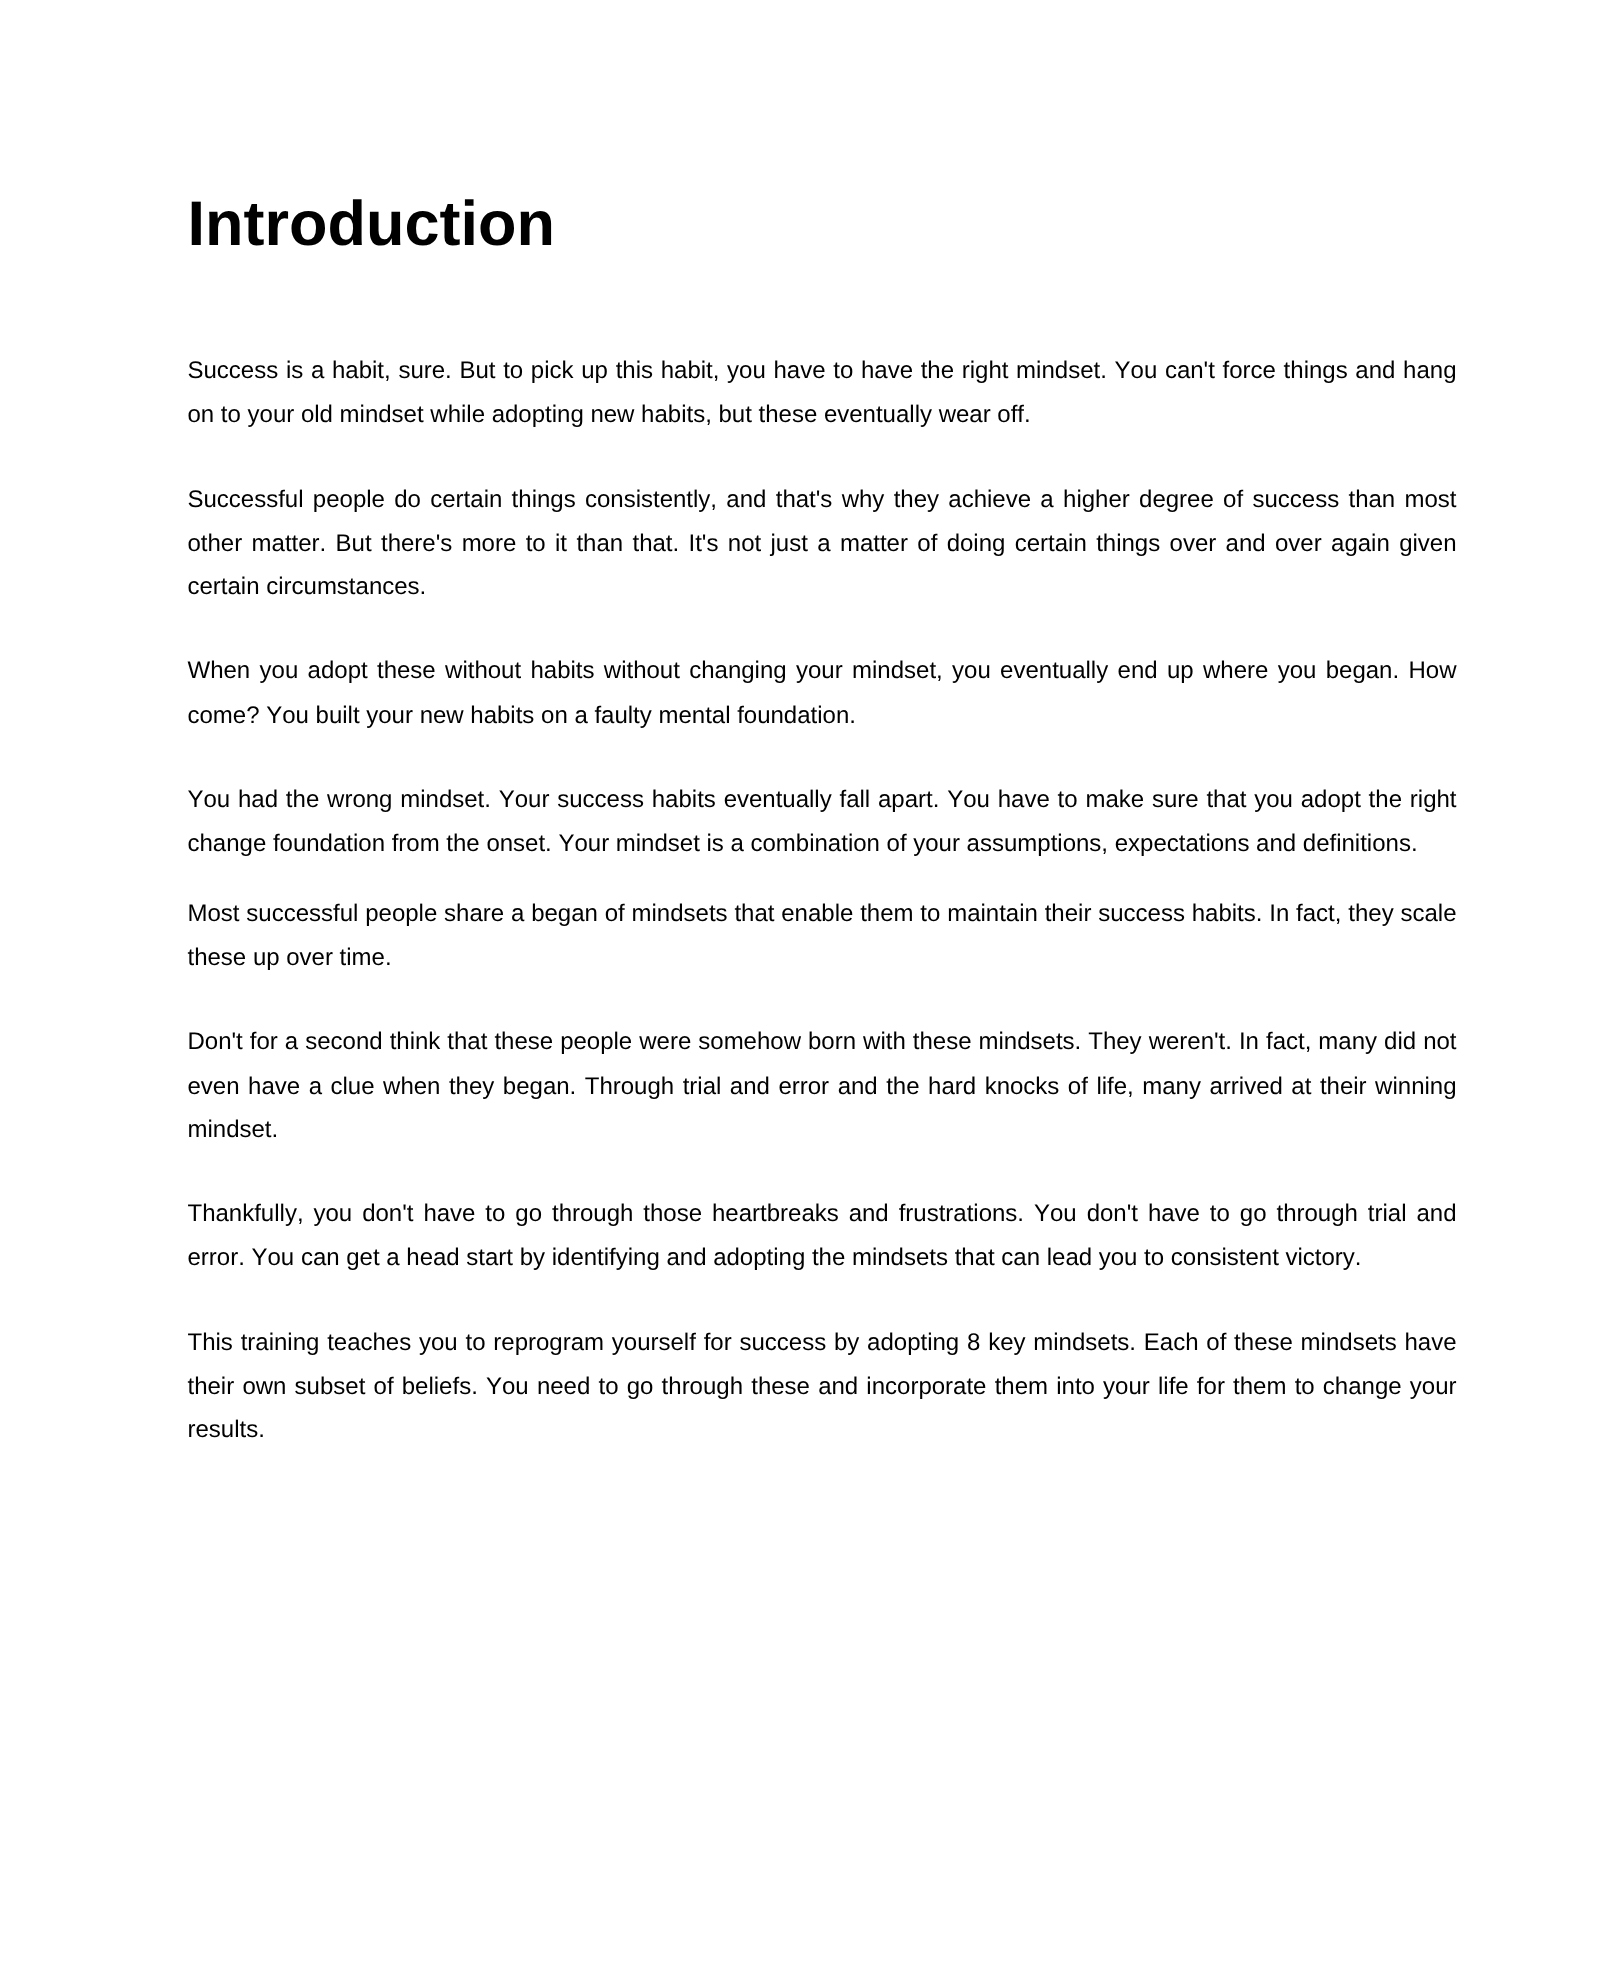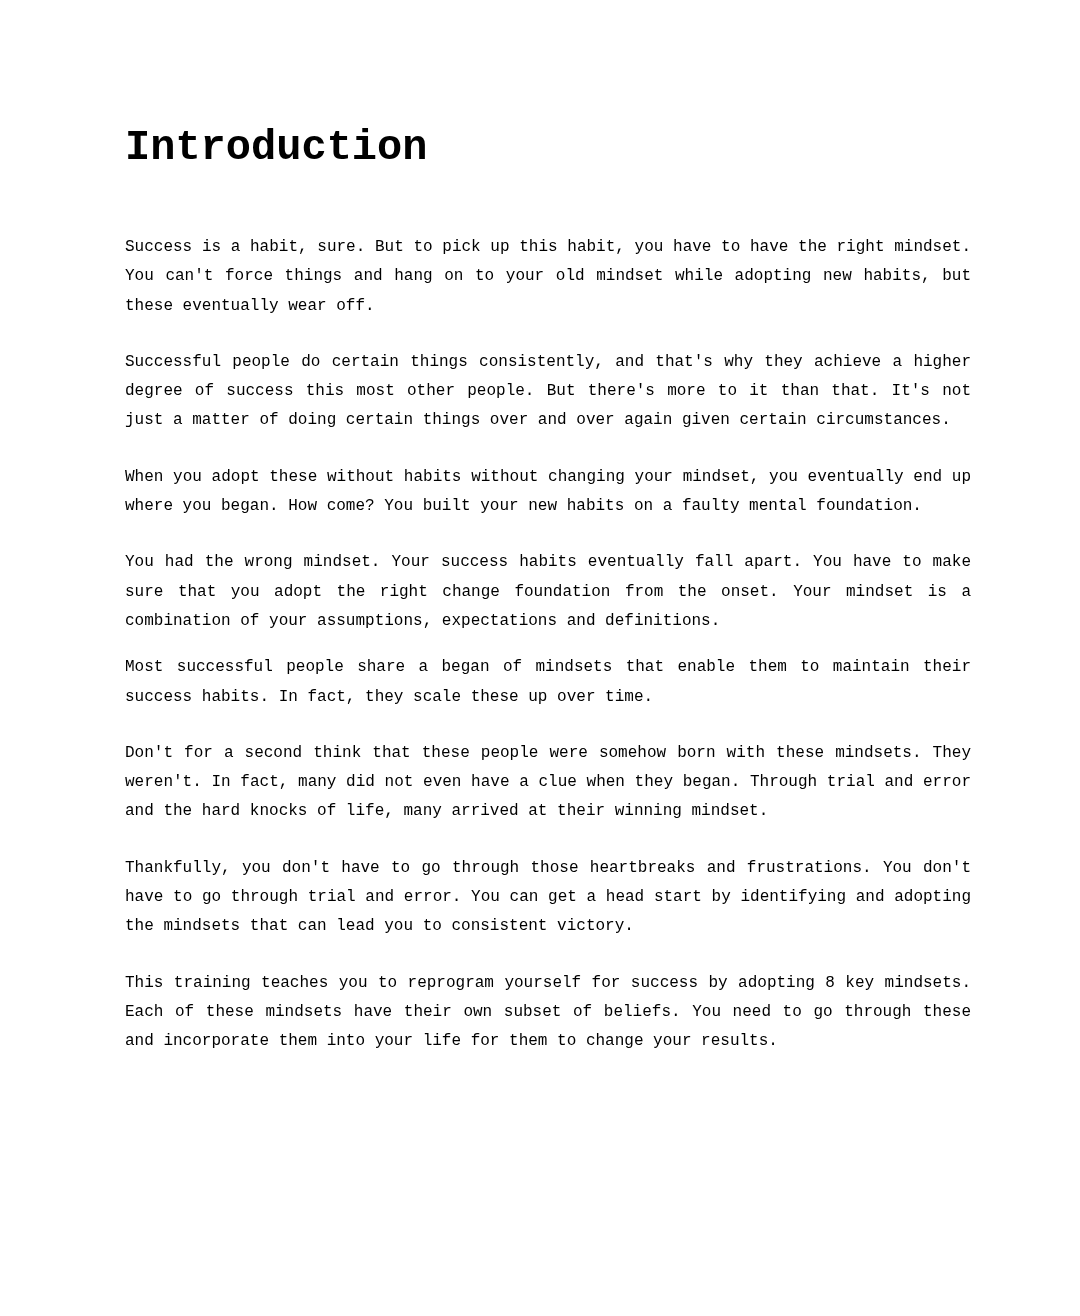--- a/index.html
+++ b/index.html
@@ -12,21 +12,21 @@
     width: 1080px;
     height: 1316px;
     overflow: hidden;
   }
   .page {
     width: 1080px;
     height: 980px;
     background: #ffffff;
     color: #000000;
     padding: 124px 109px 0 125px;
-    font-family: Liberation Mono, monospace;
+    font-family: Liberation Sans, sans-serif;
     font-kerning: none;
     font-variant-ligatures: none;
   }
   .doc-title {
     font-size: 42px;
     line-height: 49px;
     font-weight: 700;
     letter-spacing: 0;
     margin: 0 0 60px 0;
   }
@@ -44,21 +44,21 @@
   }
 </style>
 </head>
 <body>
 
 <main class="page">
   <h1 class="doc-title">Introduction</h1>
 
   <p class="doc-paragraph">Success is a habit, sure. But to pick up this habit, you have to have the right mindset. You can't force things and hang on to your old mindset while adopting new habits, but these eventually wear off.</p>
 
-  <p class="doc-paragraph">Successful people do certain things consistently, and that's why they achieve a higher degree of success this most other people. But there's more to it than that. It's not just a matter of doing certain things over and over again given certain circumstances.</p>
+  <p class="doc-paragraph">Successful people do certain things consistently, and that's why they achieve a higher degree of success than most other matter. But there's more to it than that. It's not just a matter of doing certain things over and over again given certain circumstances.</p>
 
   <p class="doc-paragraph">When you adopt these without habits without changing your mindset, you eventually end up where you began. How come? You built your new habits on a faulty mental foundation.</p>
 
   <p class="doc-paragraph tight">You had the wrong mindset. Your success habits eventually fall apart. You have to make sure that you adopt the right change foundation from the onset. Your mindset is a combination of your assumptions, expectations and definitions.</p>
 
   <p class="doc-paragraph">Most successful people share a began of mindsets that enable them to maintain their success habits. In fact, they scale these up over time.</p>
 
   <p class="doc-paragraph">Don't for a second think that these people were somehow born with these mindsets. They weren't. In fact, many did not even have a clue when they began. Through trial and error and the hard knocks of life, many arrived at their winning mindset.</p>
 
   <p class="doc-paragraph">Thankfully, you don't have to go through those heartbreaks and frustrations. You don't have to go through trial and error. You can get a head start by identifying and adopting the mindsets that can lead you to consistent victory.</p>

